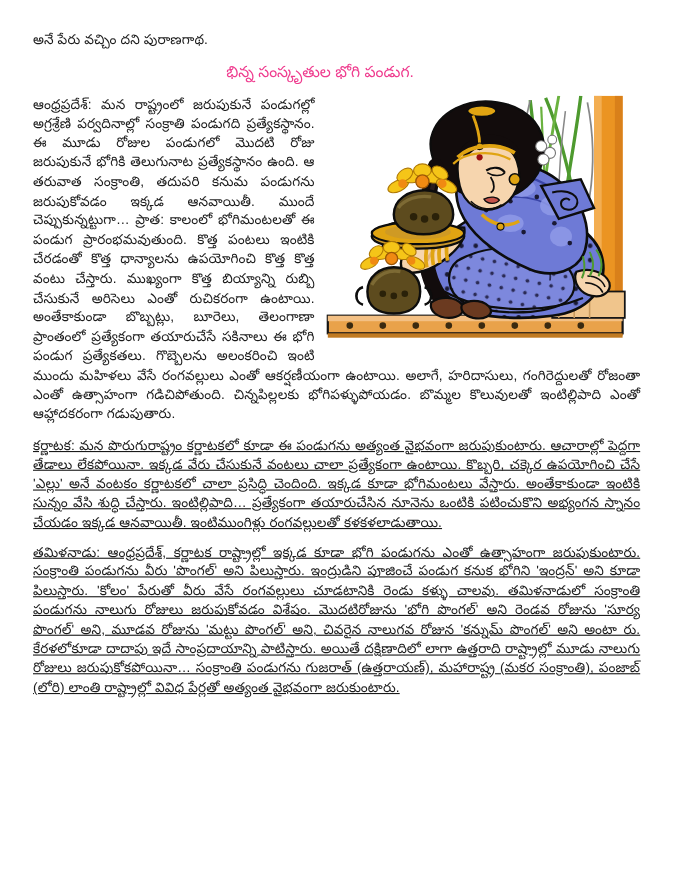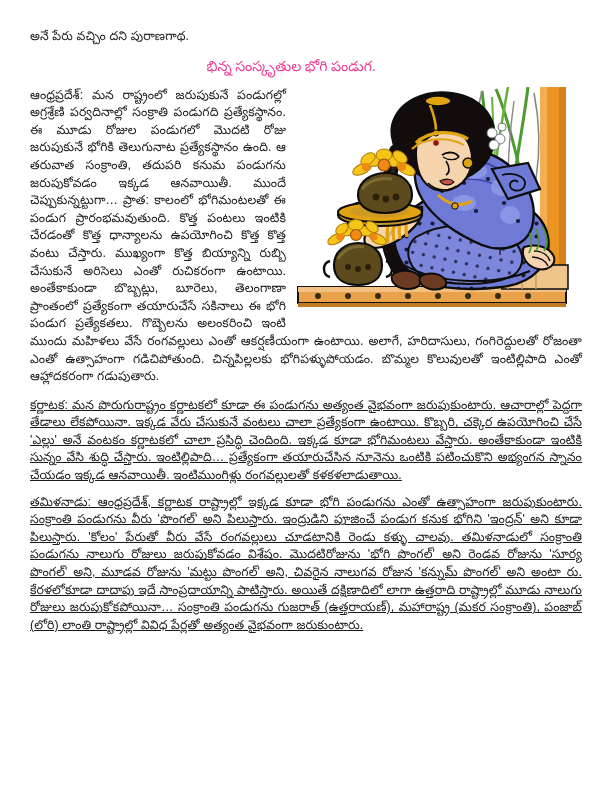--- a/index.html
+++ b/index.html
@@ -40,21 +40,21 @@
   p.lead {
     margin-bottom: 9px;
   }
   .title {
     text-align: center;
     font-size: 14.2px;
     line-height: 22px;
     color: #ef3b8e;
     font-weight: normal;
     margin: 6px 0 10px 0;
-    font-family: Liberation Serif, serif;
+    font-family: Liberation Sans, sans-serif;
     padding-right: 30px;
   }
 
   
   .figure {
     float: right;
     width: 286px;
     height: 238px;
     margin: 0 0 6px 10px;
     position: relative;

